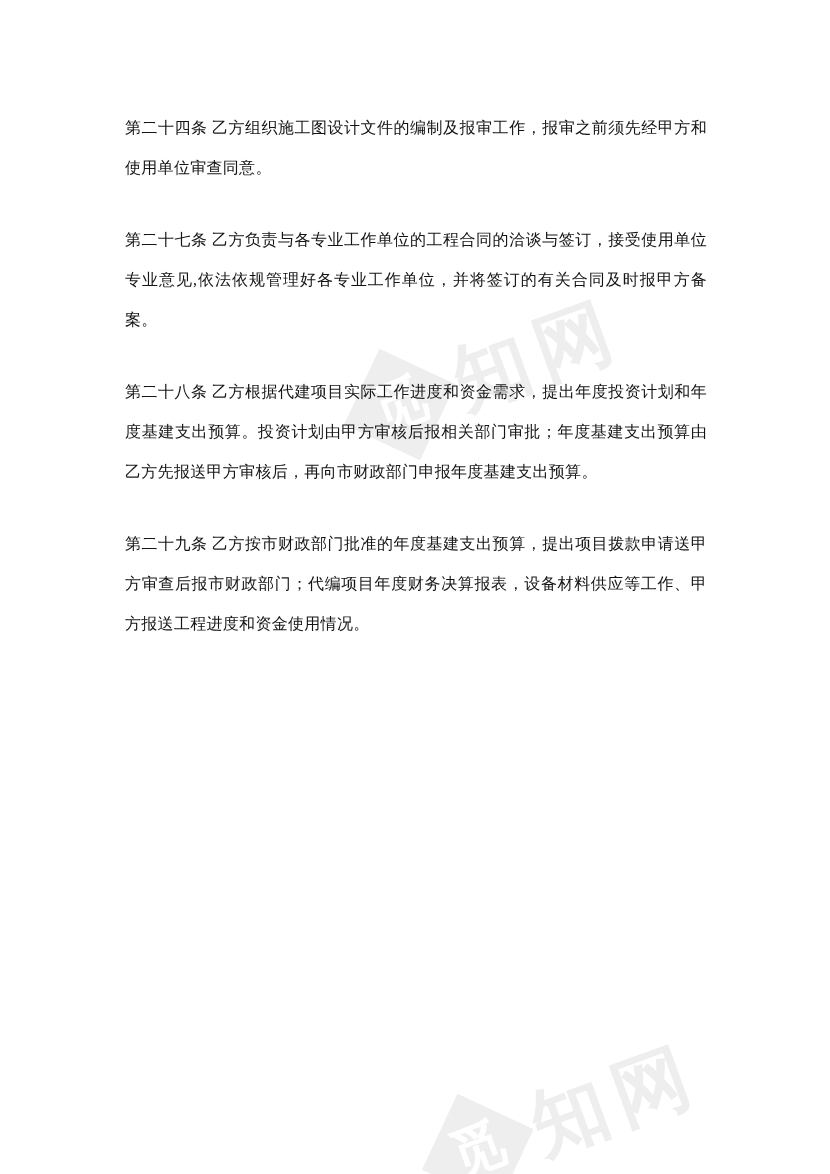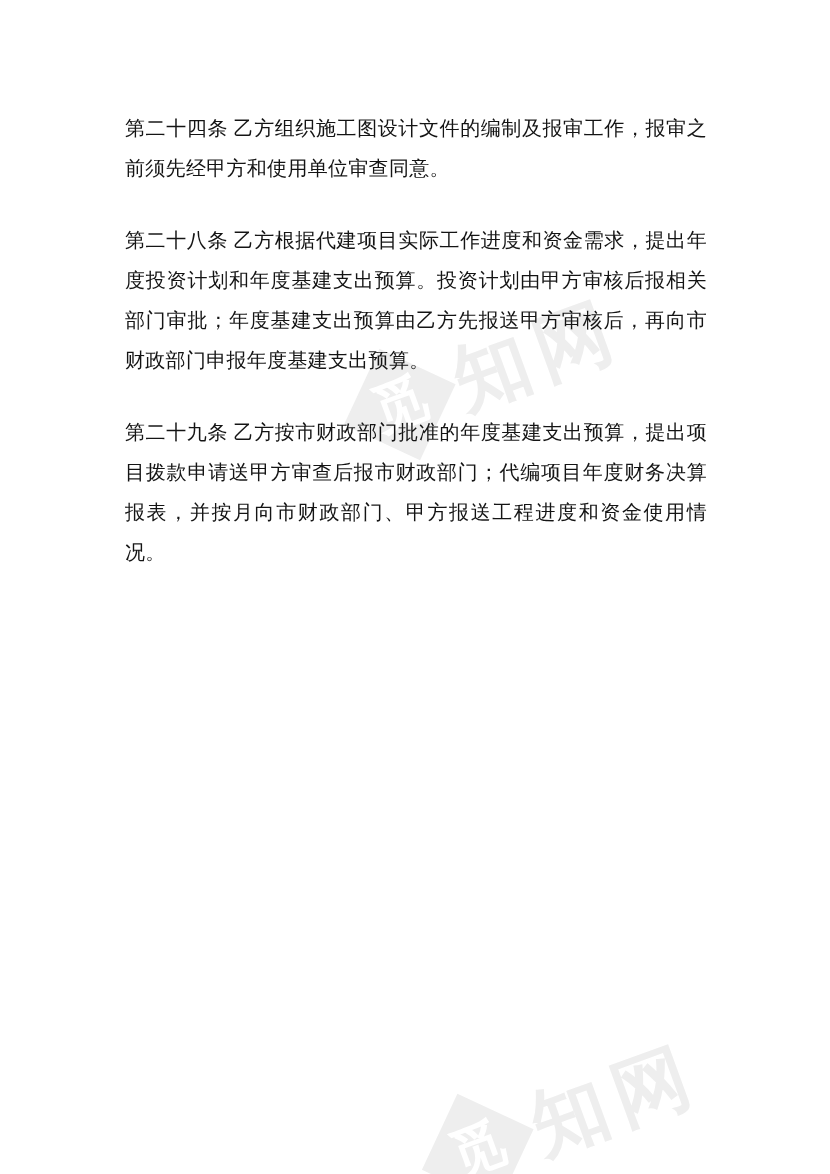--- a/index.html
+++ b/index.html
@@ -18,21 +18,21 @@
   }
   .content {
     position: absolute;
     left: 125px;
     top: 108px;
     width: 582px;
     z-index: 2;
   }
   .para {
     margin: 0 0 32px 0;
-    font-size: 20px;
+    font-size: 16px;
     line-height: 40px;
     text-align: justify;
     letter-spacing: 0.3px;
     word-break: break-all;
   }
   .para:last-child {
     margin-bottom: 0;
   }
   
   .watermark {
@@ -93,17 +93,18 @@
 
   <div class="watermark wm-bottom" aria-hidden="true">
     <span class="wm-diamond">
       <span class="wm-diamond-char">觅</span>
     </span>
     <span class="wm-text">知网</span>
   </div>
 
   <div class="content">
     <p class="para">第二十四条 乙方组织施工图设计文件的编制及报审工作，报审之前须先经甲方和使用单位审查同意。</p>
+    <p class="para">第二十七条 乙方负责与各专业工作单位的工程合同的洽谈与签订，接受使用单位专业意见,依法依规管理好各专业工作单位，并将签订的有关合同及时报甲方备案。</p>
     <p class="para">第二十八条 乙方根据代建项目实际工作进度和资金需求，提出年度投资计划和年度基建支出预算。投资计划由甲方审核后报相关部门审批；年度基建支出预算由乙方先报送甲方审核后，再向市财政部门申报年度基建支出预算。</p>
-    <p class="para">第二十九条 乙方按市财政部门批准的年度基建支出预算，提出项目拨款申请送甲方审查后报市财政部门；代编项目年度财务决算报表，并按月向市财政部门、甲方报送工程进度和资金使用情况。</p>
+    <p class="para">第二十九条 乙方按市财政部门批准的年度基建支出预算，提出项目拨款申请送甲方审查后报市财政部门；代编项目年度财务决算报表，设备材料供应等工作、甲方报送工程进度和资金使用情况。</p>
   </div>
 
 </div>
 
 </body></html>

